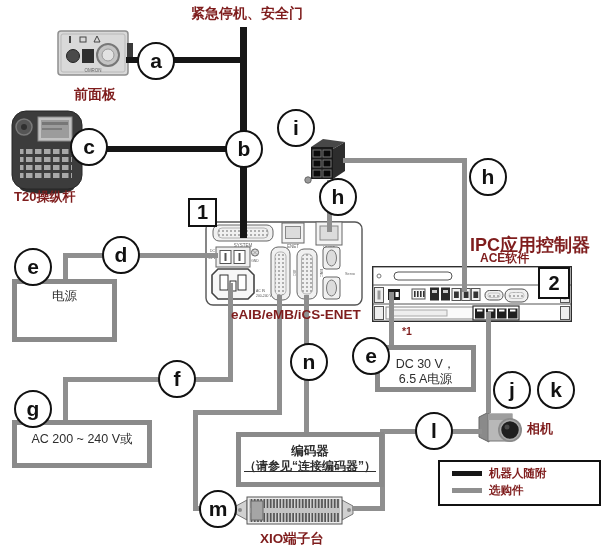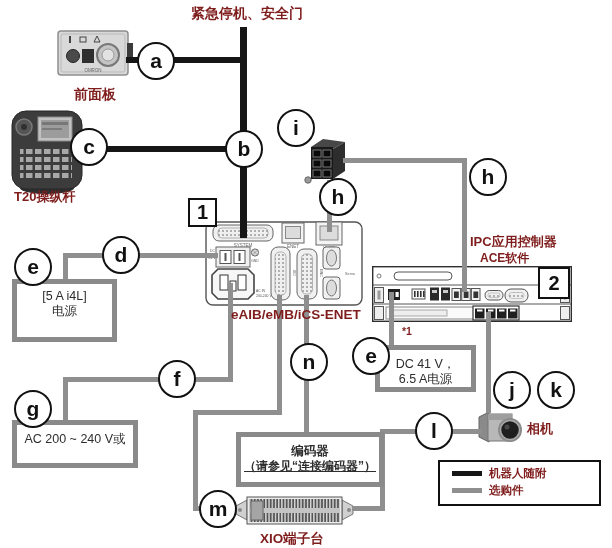--- a/index.html
+++ b/index.html
@@ -213,30 +213,29 @@
   <div class="wire-g" style="left:327px;top:180px;width:5px;height:52px"></div>
   <div class="wire-g" style="left:343px;top:158px;width:124px;height:5px"></div>
   <div class="wire-g" style="left:462px;top:158px;width:5px;height:134px"></div>
   <div class="wire-g" style="left:389px;top:292px;width:5px;height:56px"></div>
   <div class="wire-g" style="left:486px;top:312px;width:5px;height:101px"></div>
   <div class="wire-g" style="left:382px;top:429px;width:100px;height:5px"></div>
   <div class="wire-g" style="left:380px;top:429px;width:5px;height:82px"></div>
   <div class="wire-g" style="left:352px;top:506px;width:32px;height:5px"></div>
 
   <div class="gbox" style="left:12px;top:279px;width:105px;height:63px;padding-top:5px;">
-    <div class="l1">[5 A i4L]</div>
     <div class="l1">电源</div>
   </div>
 
-  <div class="gbox" style="left:12px;top:420px;width:126px;height:48px;padding-top:7px;">
+  <div class="gbox" style="left:12px;top:420px;width:140px;height:48px;padding-top:7px;">
     <div class="l1">AC 200 ~ 240 V或</div>
   </div>
 
   <div class="gbox" style="left:375px;top:345px;width:101px;height:47px;padding-top:7px;">
-    <div class="l1">DC 41 V，</div>
+    <div class="l1">DC 30 V，</div>
     <div class="l1">6.5 A电源</div>
   </div>
 
   <div class="gbox" style="left:236px;top:432px;width:148px;height:55px;padding-top:7px;font-weight:bold;">
     <div class="l1">编码器</div>
     <div class="l2">（请参见“连接编码器”）</div>
   </div>
 
   <div class="legendbox" style="left:438px;top:460px;width:163px;height:46px;"></div>
   <div class="abs" style="left:452px;top:471px;width:30px;height:5px;background:#161616;"></div>
@@ -297,19 +296,19 @@
       <span>m</span>
     </div>
   <div class="callout" style="left:290px;top:343px;">
       <span>n</span>
     </div>
 
   <div class="lbl bold" style="left:191px;top:5px;font-size:14px;">紧急停机、安全门</div>
   <div class="lbl bold" style="left:74px;top:86px;font-size:14px;text-align:center;">前面板</div>
   <div class="lbl bold" style="left:14px;top:188px;font-size:13px;">T20操纵杆</div>
   <div class="lbl" style="left:231px;top:307px;font-size:13.5px;font-weight:600;">eAIB/eMB/iCS-ENET</div>
-  <div class="lbl bold" style="left:470px;top:233px;font-size:13px;">IPC应用控制器</div>
+  <div class="lbl bold" style="left:470px;top:233px;font-size:18px;">IPC应用控制器</div>
   <div class="lbl bold" style="left:480px;top:250px;font-size:12px;">ACE软件</div>
   <div class="lbl bold" style="left:402px;top:325px;font-size:10.5px;">*1</div>
   <div class="lbl bold" style="left:527px;top:420px;font-size:13px;">相机</div>
   <div class="lbl bold" style="left:260px;top:530px;font-size:13.5px;">XIO端子台</div>
 
 </div>
 
 </body></html>

